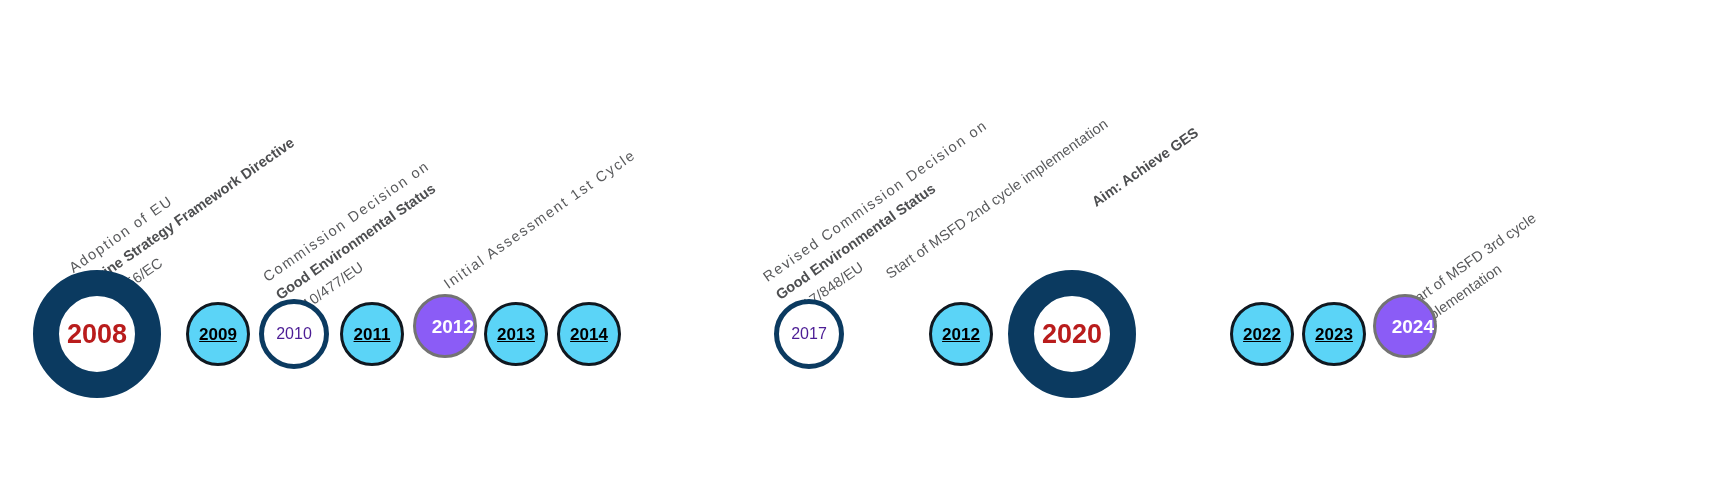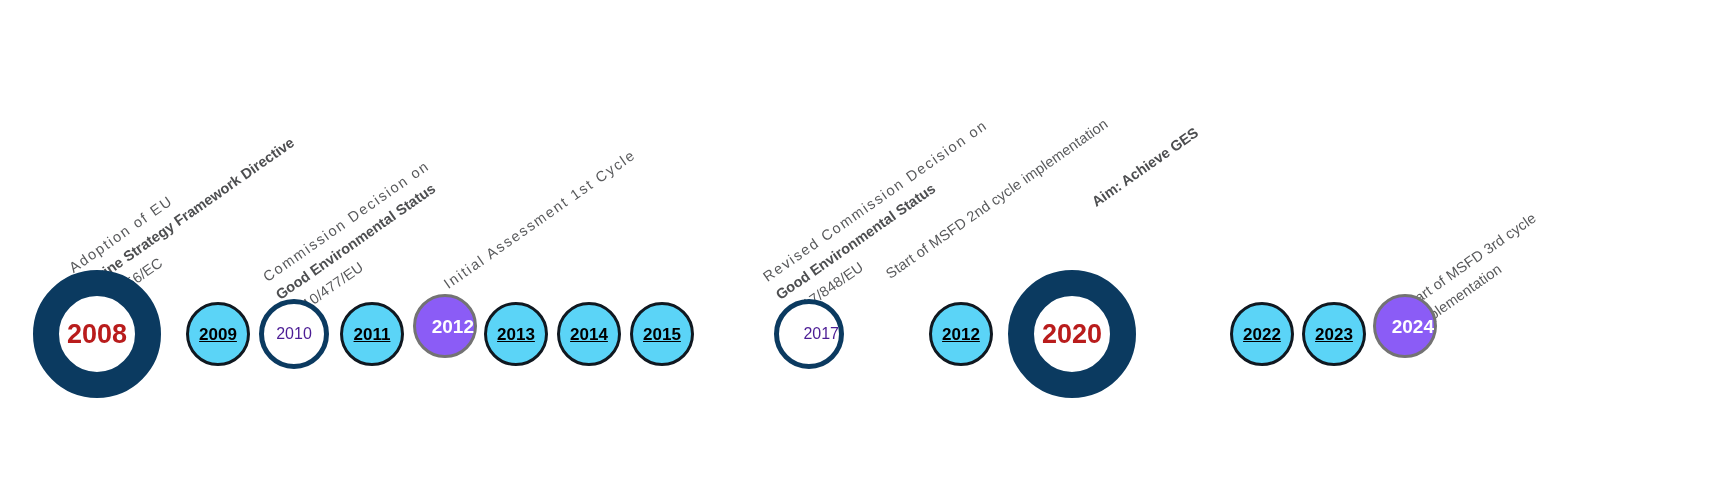--- a/index.html
+++ b/index.html
@@ -123,24 +123,21 @@
     </div>
   <div class="node n-dark" style="left:413px;  top:294px;">
       <span class="yr">2012</span>
     </div>
   <div class="node n-small" style="left:484px;  top:302px;">
       <span class="yr">2013</span>
     </div>
   <div class="node n-small" style="left:557px;  top:302px;">
       <span class="yr">2014</span>
     </div>
-  <div class="node n-small" style="left:630px;  top:302px;">
-      <span class="yr">2015</span>
-    </div>
-  <div class="node n-ring" style="left:774px;  top:299px;justify-content:flex-end;">
+  <div class="node n-ring" style="left:774px;  top:299px;">
       <span class="yr">2017</span>
     </div>
   <div class="node n-small" style="left:929px;  top:302px;">
       <span class="yr">2012</span>
     </div>
   <div class="node n-big" style="left:1008px; top:270px;">
       <span class="yr">2020</span>
     </div>
   <div class="node n-small" style="left:1230px; top:302px;justify-content:center;">
       <span class="yr">2022</span>

